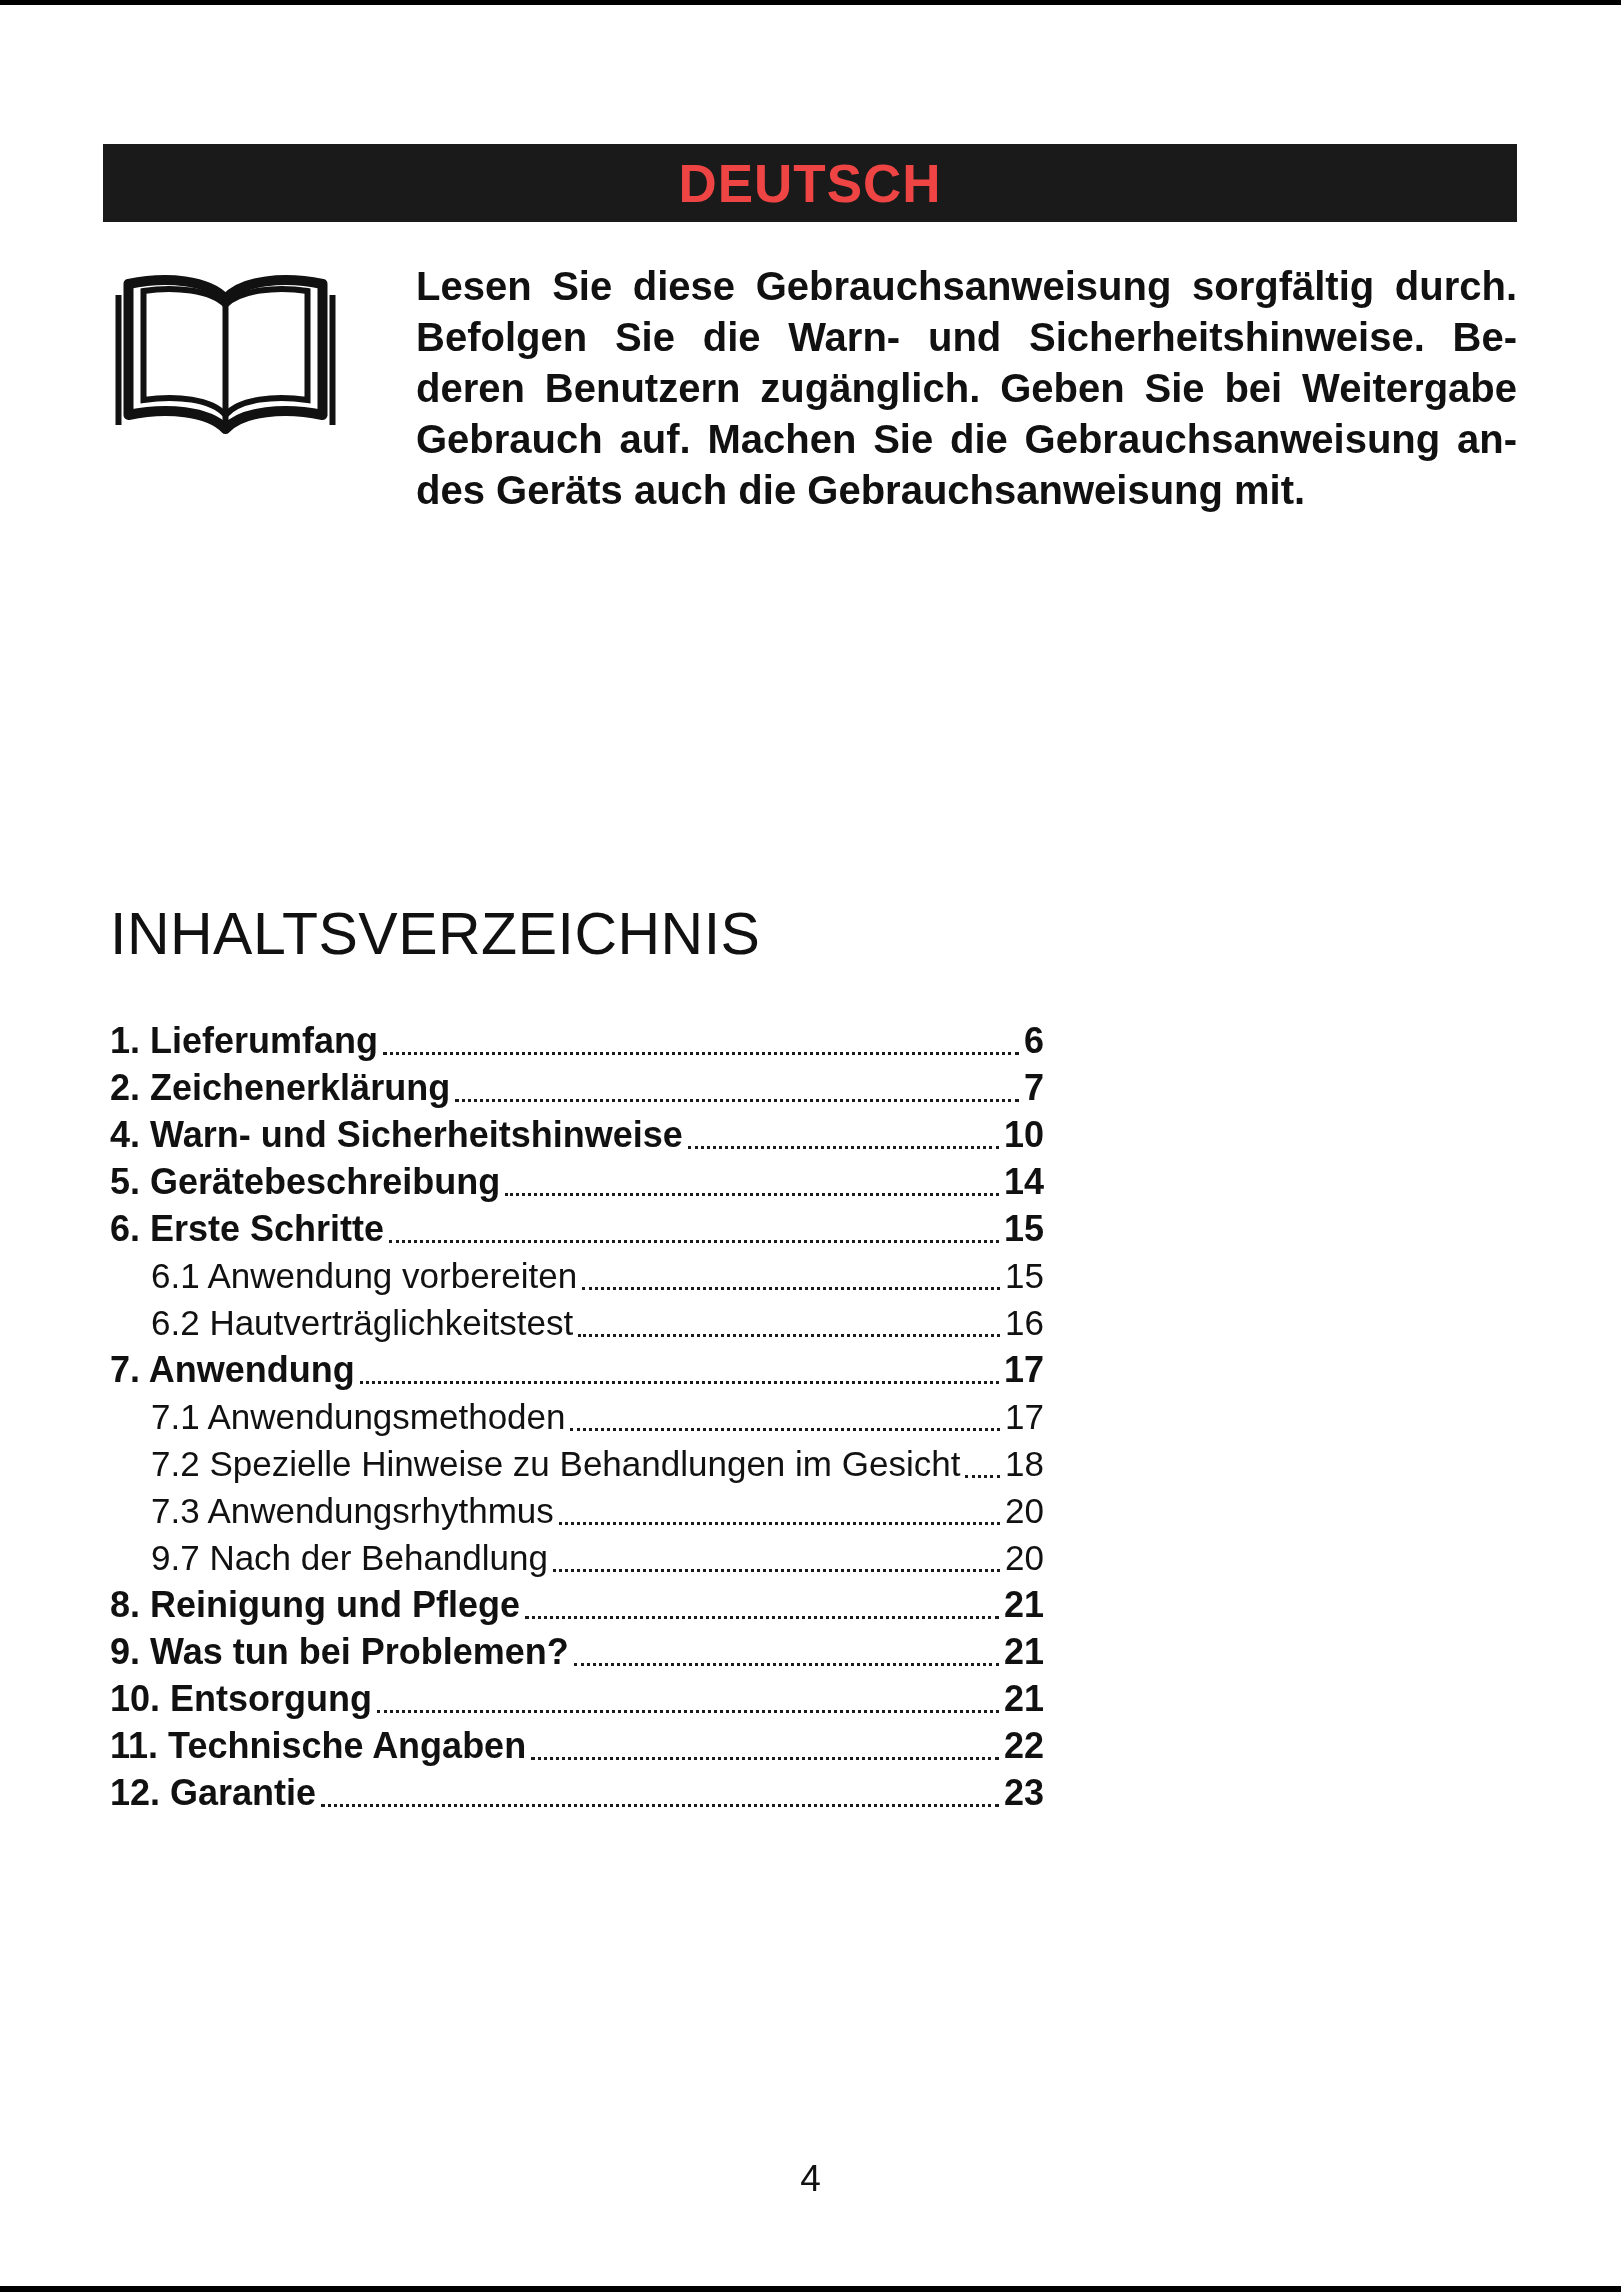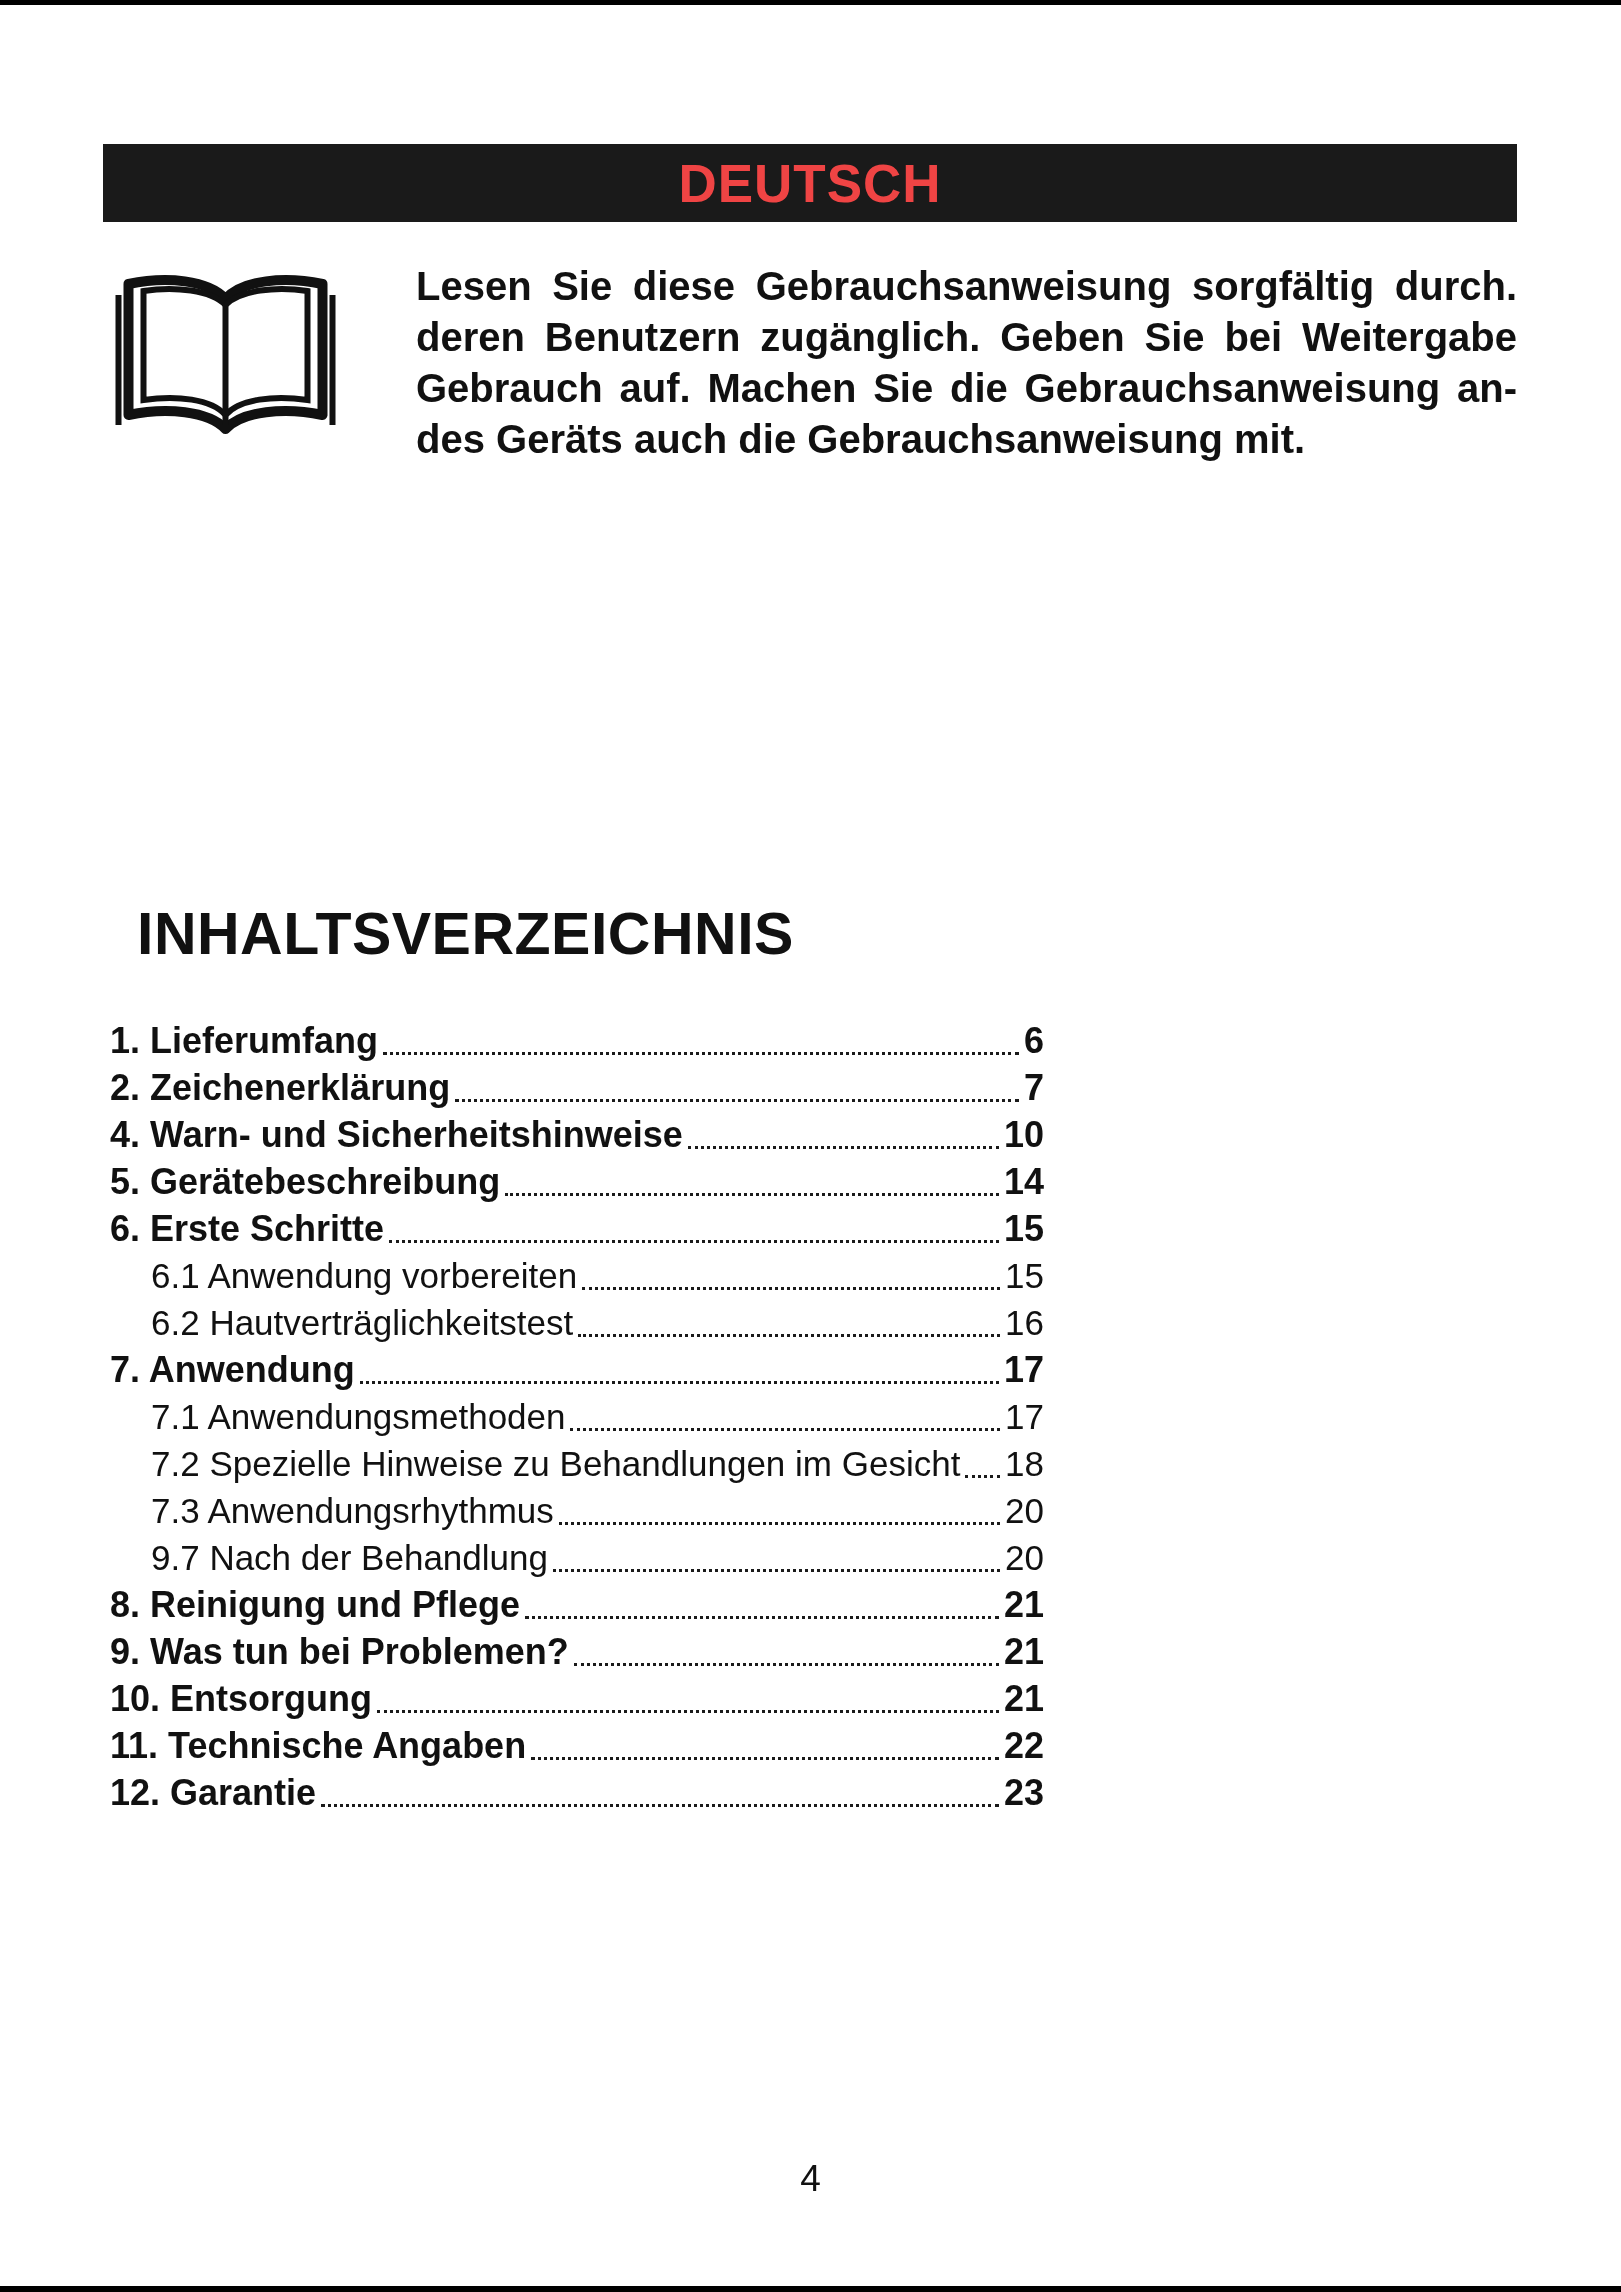--- a/index.html
+++ b/index.html
@@ -45,23 +45,22 @@
     font-size: 40px;
     font-weight: bold;
     line-height: 51px;
   }
   .intro-line { text-align: justify; text-align-last: justify; white-space: normal; }
   .intro-line.last { text-align-last: left; }
   .toc-heading {
     position: absolute;
     left: 110px; top: 900px;
     font-size: 59px;
-    font-weight: bold;
+    font-weight: normal;
     letter-spacing: 0.5px;
-    margin-left: 27px;
   }
   .toc {
     position: absolute;
     left: 110px; top: 1017px;
     width: 934px;
   }
   .toc-row {
     display: flex;
     align-items: center;
     font-size: 35px;
@@ -108,20 +107,21 @@
       <path d="M115 34 C98 15 56 11 18 19 L18 150 C56 142 98 146 115 164 C132 146 174 142 212 150 L212 19 C174 11 132 15 115 34 Z" fill="#ffffff" stroke="#111111" stroke-width="10" stroke-linejoin="round"></path>
       <path d="M115 40 C101 25 64 21 33 26 L33 135 C66 130 101 134 115 150" fill="none" stroke="#111111" stroke-width="6"></path>
       <path d="M115 40 C129 25 166 21 197 26 L197 135 C164 130 129 134 115 150" fill="none" stroke="#111111" stroke-width="6"></path>
       <path d="M115 40 L115 160" fill="none" stroke="#111111" stroke-width="6"></path>
       <path d="M8 30 L8 160" fill="none" stroke="#111111" stroke-width="6"></path>
       <path d="M222 30 L222 160" fill="none" stroke="#111111" stroke-width="6"></path>
     </svg>
   </div>
   <div class="intro-text">
     <div class="intro-line">Lesen Sie diese Gebrauchsanweisung sorgfältig durch.</div>
+    <div class="intro-line">Befolgen Sie die Warn- und Sicherheitshinweise. Be-</div>
     <div class="intro-line">deren Benutzern zugänglich. Geben Sie bei Weitergabe</div>
     <div class="intro-line">Gebrauch auf. Machen Sie die Gebrauchsanweisung an-</div>
     <div class="intro-line last">des Geräts auch die Gebrauchsanweisung mit.</div>
   </div>
 </div>
 
 <div class="toc-heading">INHALTSVERZEICHNIS</div>
 
 <div class="toc">
   <div class="toc-row bold">

